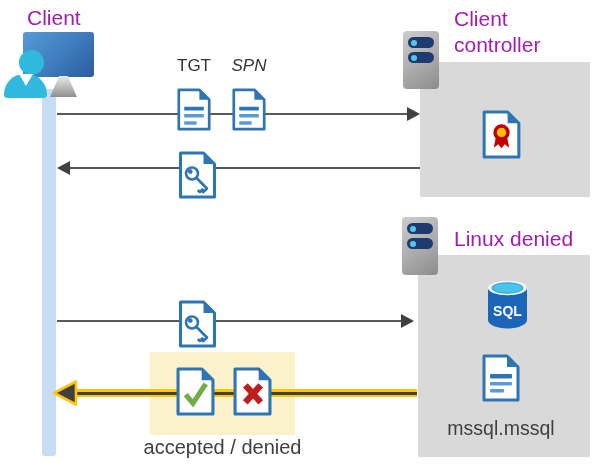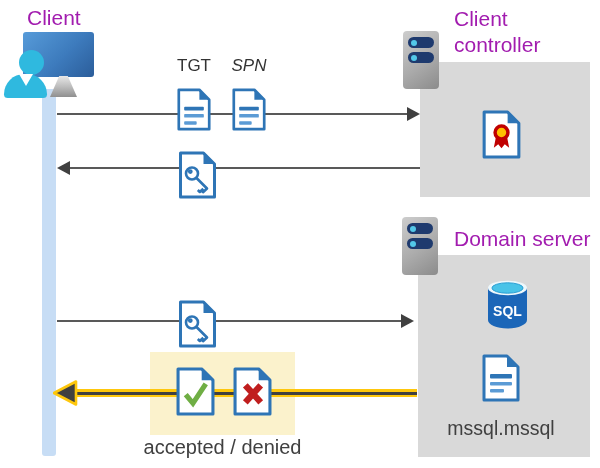--- a/index.html
+++ b/index.html
@@ -136,21 +136,21 @@
 
   <div class="abs gray-box linux-box"></div>
   <div class="abs server" style="left:402px; top:217px;">
     <div class="bar b1">
         <div class="dot"></div>
       </div>
     <div class="bar b2">
         <div class="dot"></div>
       </div>
   </div>
-  <div class="abs title" style="left:454px; top:226px; width:140px;">Domain server</div>
+  <div class="abs title" style="left:454px; top:226px; width:140px;">Linux denied</div>
 
   <svg class="docsvg" style="left:484px; top:276px;" width="47" height="57" viewBox="0 0 47 57">
     <path class="sql-body" d="M4 12 L4 44 C4 48.5 12.5 52.5 23.5 52.5 C34.5 52.5 43 48.5 43 44 L43 12 Z"></path>
     <ellipse class="sql-top-outer" cx="23.5" cy="12" rx="19.5" ry="7.3"></ellipse>
     <ellipse class="sql-top-inner" cx="23.5" cy="12" rx="15.6" ry="5.2"></ellipse>
     <text class="sql-text" x="23.5" y="40" text-anchor="middle">SQL</text>
   </svg>
 
   <svg class="docsvg" style="left:482px; top:353px;" width="38" height="50" viewBox="0 0 38 48">
     <path class="doc-page" d="M2 2 H25 L36 13 V46 H2 Z"></path>

